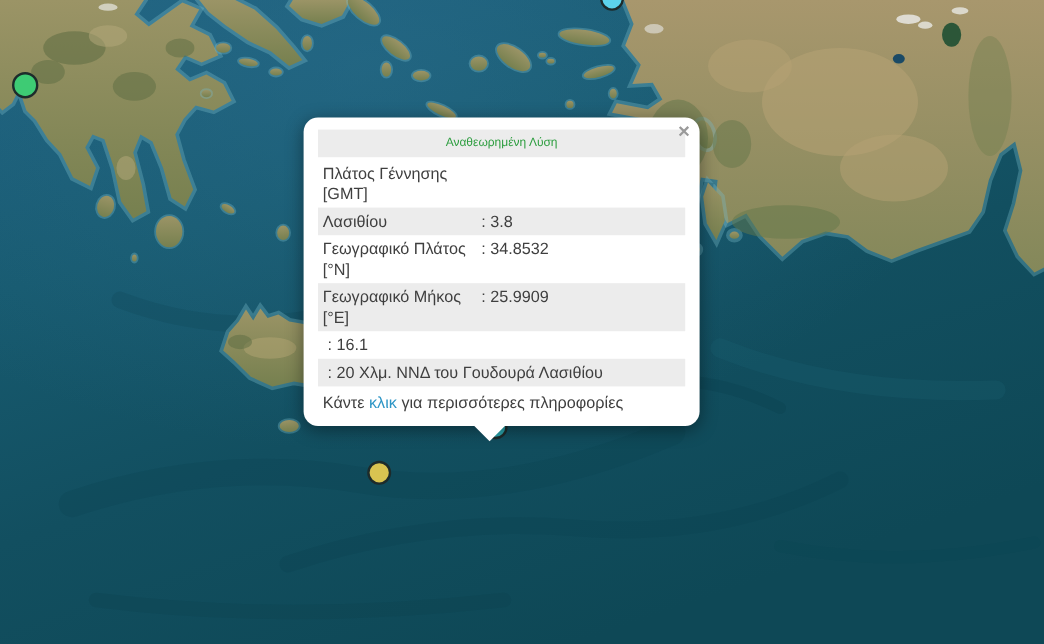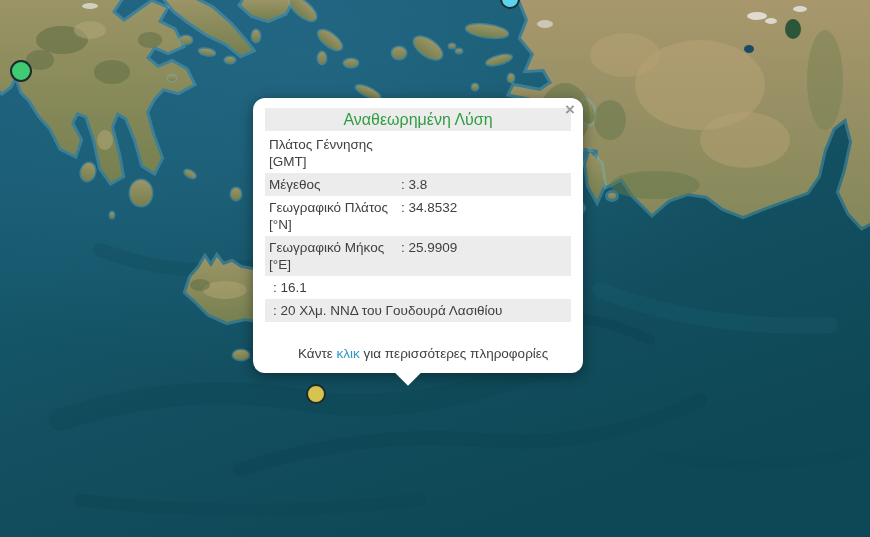--- a/index.html
+++ b/index.html
@@ -11,26 +11,26 @@
       border:2.5px solid #1d2b2b;box-sizing:border-box;z-index:5;cursor:pointer;}
   
   .popup{position:absolute;left:253px;top:98px;width:330px;z-index:10;
       background:#ffffff;border-radius:12px;box-shadow:0 3px 14px rgba(0,0,0,.4);
       padding:10px 12px 10px 12px;box-sizing:border-box;color:#3f3f3f;font-size:13.5px;line-height:17px;}
   .popup-tail{position:absolute;left:146px;bottom:-9px;width:18px;height:18px;
       background:#ffffff;transform:rotate(45deg);z-index:9;}
   .popup-close{position:absolute;top:3px;right:8px;color:#9a9a9a;font-size:17px;
       font-weight:bold;cursor:pointer;line-height:17px;}
   .popup-header{background:#ececec;text-align:center;padding:3px 4px;margin-bottom:2px;
-      font-size:16px;}
+      font-size:10px;}
   .prow{display:flex;padding:3px 4px;}
   .prow.shade{background:#ececec;}
   .prow .lbl{width:128px;flex:0 0 128px;}
   .prow .val{flex:1;padding-left:4px;}
-  .popup-footer{padding:23px 4px 1px 4px;margin-left:29px;}
+  .popup-footer{padding:5px 4px 1px 4px;}
   .popup-footer a{text-decoration:none;cursor:pointer;}
 </style>
 </head>
 <body>
 
 <div class="stage">
 
   <svg width="870" height="537" viewBox="0 0 870 537">
     <defs>
       <linearGradient id="seaG" x1="0" y1="0" x2="0.55" y2="1">
@@ -150,21 +150,21 @@
   <div class="popup">
     <div class="popup-tail"></div>
     <span class="popup-close">×</span>
 
     <div class="popup-header" style="color: rgb(47, 158, 65);">Αναθεωρημένη Λύση</div>
 
     <div class="prow">
       <div class="lbl">Πλάτος Γέννησης [GMT]</div>
     </div>
     <div class="prow shade">
-      <div class="lbl">Μέγεθος</div>
+      <div class="lbl">Λασιθίου</div>
       <div class="val">: 3.8</div>
     </div>
     <div class="prow">
       <div class="lbl">Γεωγραφικό Πλάτος [°N]</div>
       <div class="val">: 34.8532</div>
     </div>
     <div class="prow shade">
       <div class="lbl">Γεωγραφικό Μήκος [°E]</div>
       <div class="val">: 25.9909</div>
     </div>

